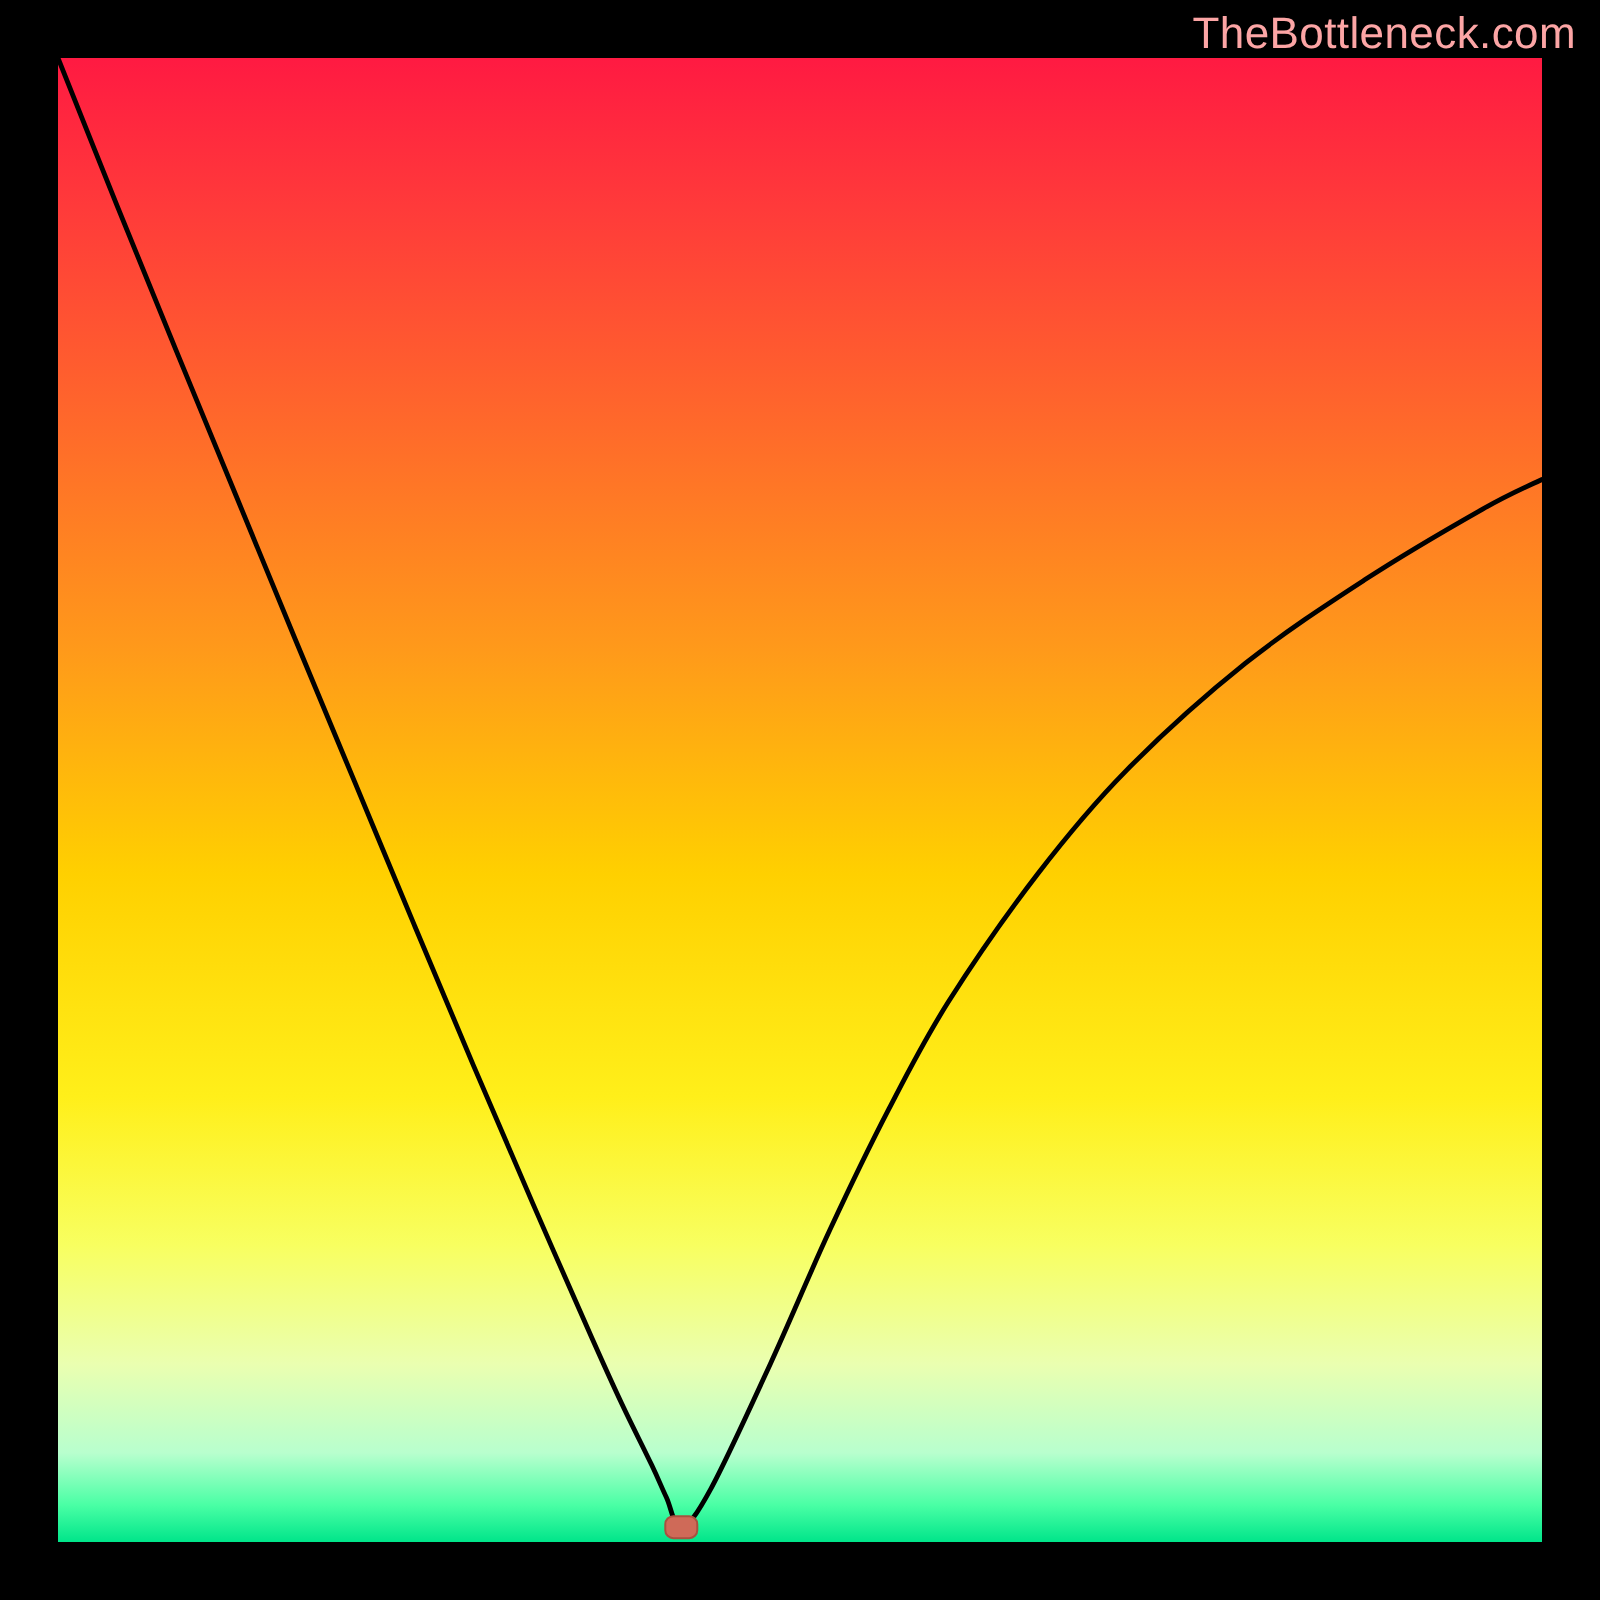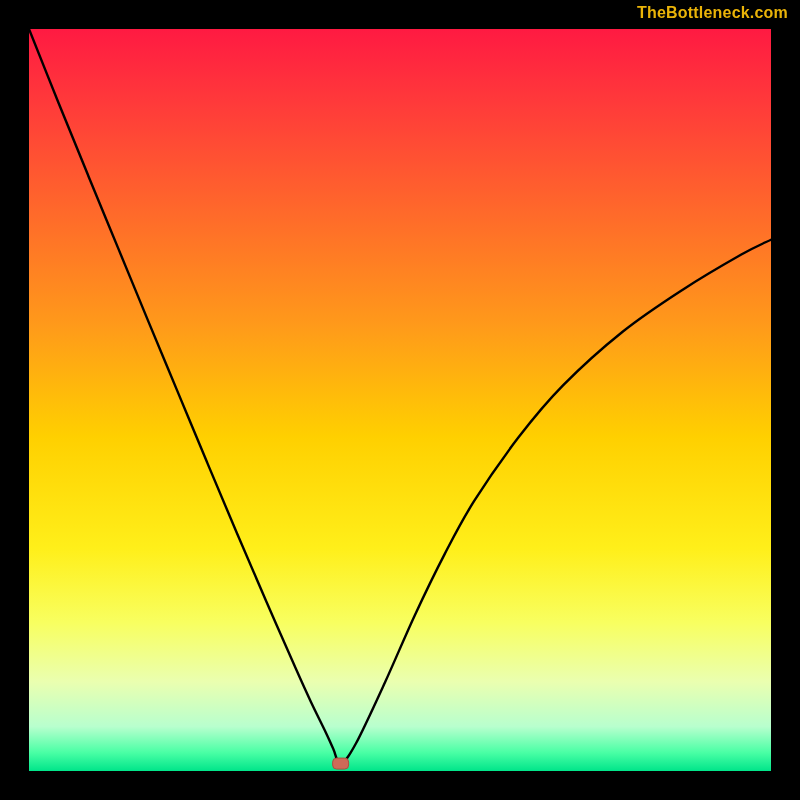--- a/index.html
+++ b/index.html
@@ -22,23 +22,23 @@
     left: 29px;
     top: 29px;
     width: 742px;
     height: 742px;
     overflow: hidden;
   }
   .watermark {
     position: absolute;
     top: 4px;
     right: 12px;
-    color: #eab308;
-    font-size: 16px;
-    font-weight: 700;
+    color: #fca5a5;
+    font-size: 22px;
+    font-weight: 400;
     letter-spacing: 0.2px;
     font-family: Arial, Helvetica, sans-serif;
   }
   svg { display: block; }
 </style>
 </head>
 <body>
 
 <div class="frame">
 

